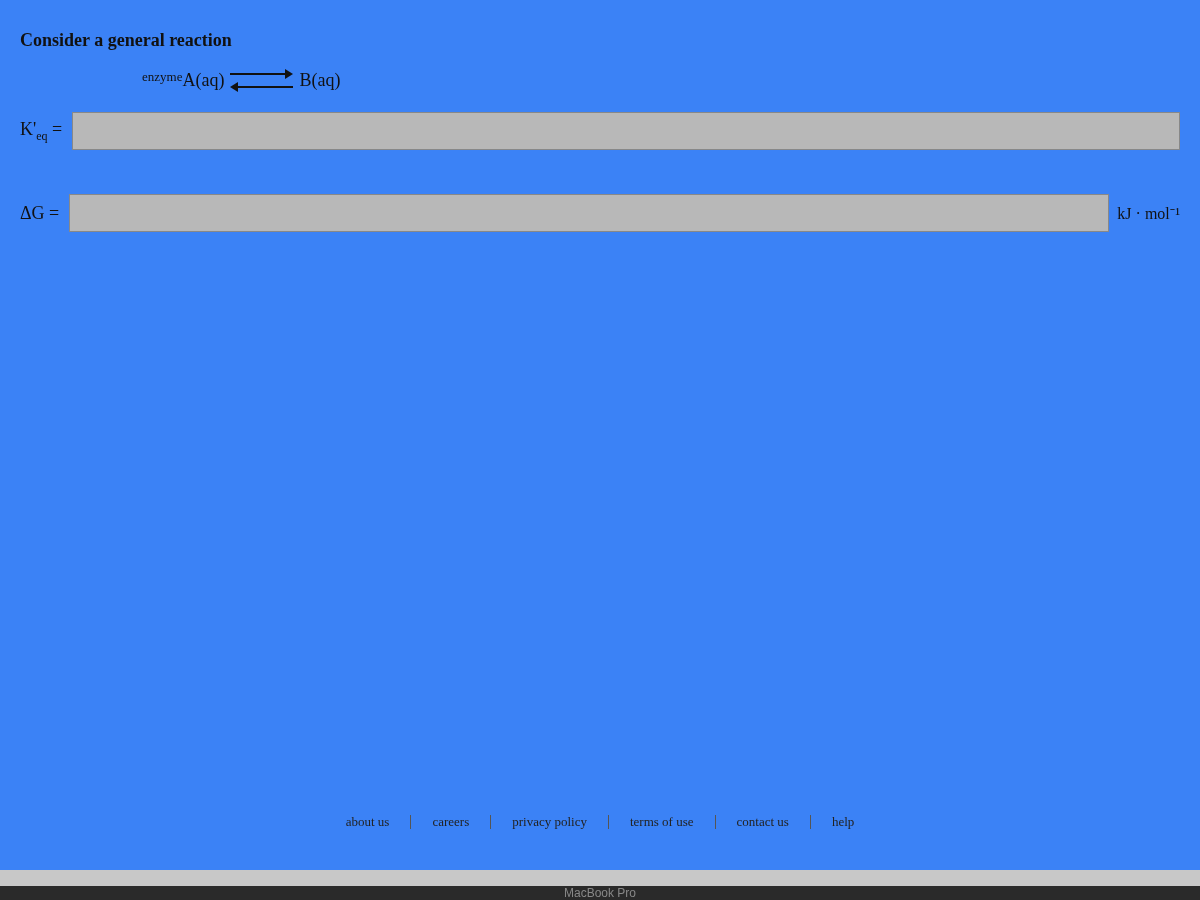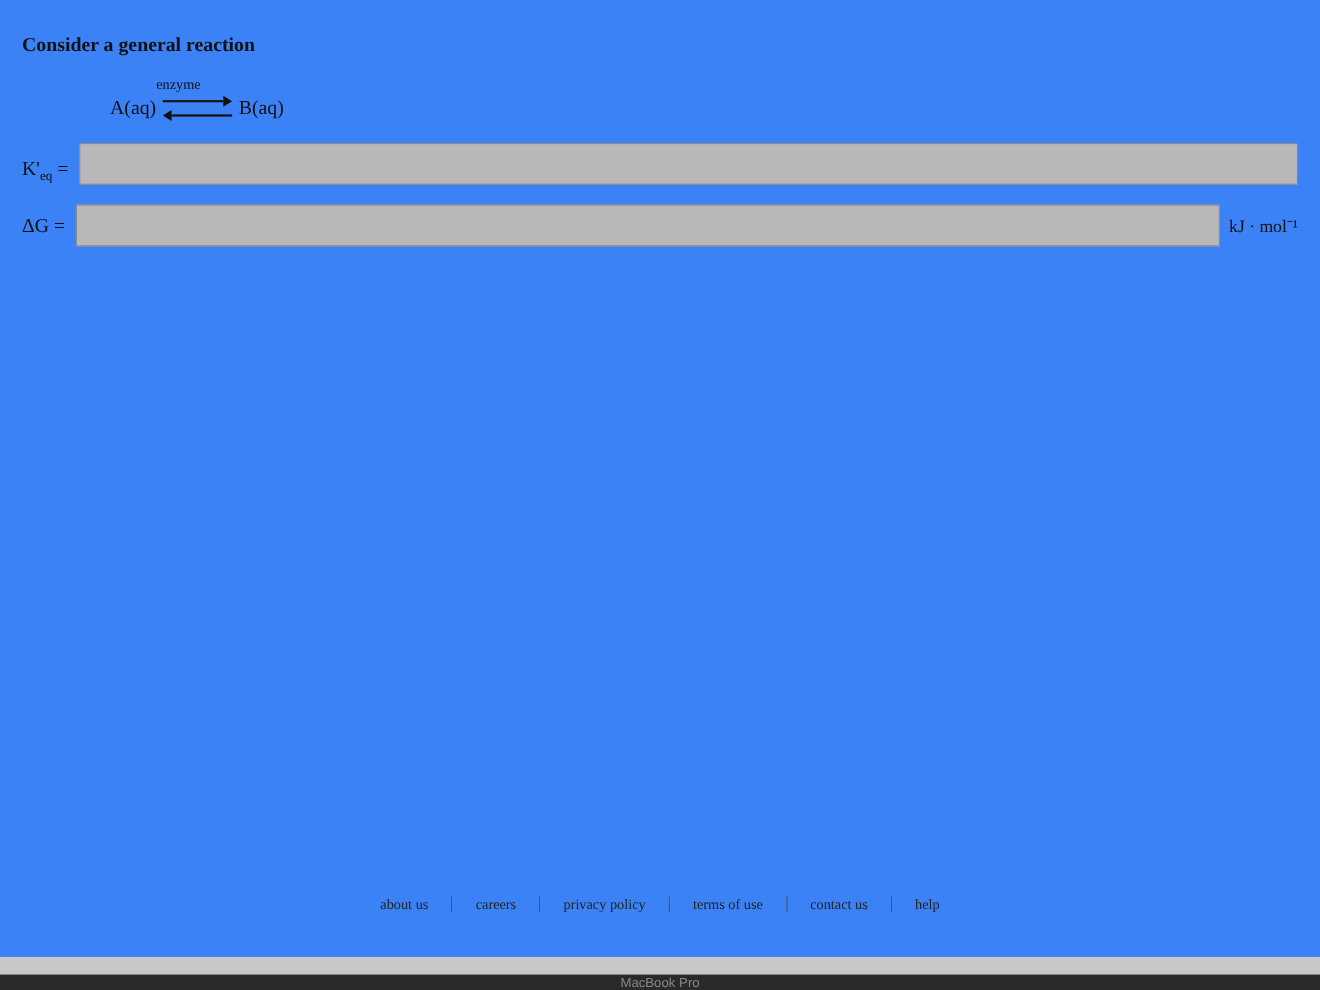--- a/index.html
+++ b/index.html
@@ -27,21 +27,21 @@
 
     .question-title {
       font-size: 18px;
       font-weight: bold;
       color: #111;
       margin-bottom: 18px;
     }
 
     .reaction-block {
       display: flex;
-      flex-direction: column;
+      flex-direction: row;
       align-items: flex-start;
       margin-left: 80px;
       margin-bottom: 20px;
     }
 
     .enzyme-label {
       font-size: 13px;
       color: #111;
       margin-bottom: 2px;
       margin-left: 42px;
@@ -101,22 +101,22 @@
 
     .delta-g-text {
       font-size: 17px;
       color: #111;
       margin-bottom: 28px;
       line-height: 1.5;
     }
 
     .keq-row {
       display: flex;
-      align-items: flex-end;
-      margin-bottom: 18px;
+      align-items: center;
+      margin-bottom: 44px;
     }
 
     .keq-label {
       font-size: 18px;
       color: #111;
       margin-right: 10px;
       white-space: nowrap;
     }
 
     .keq-label sub {

